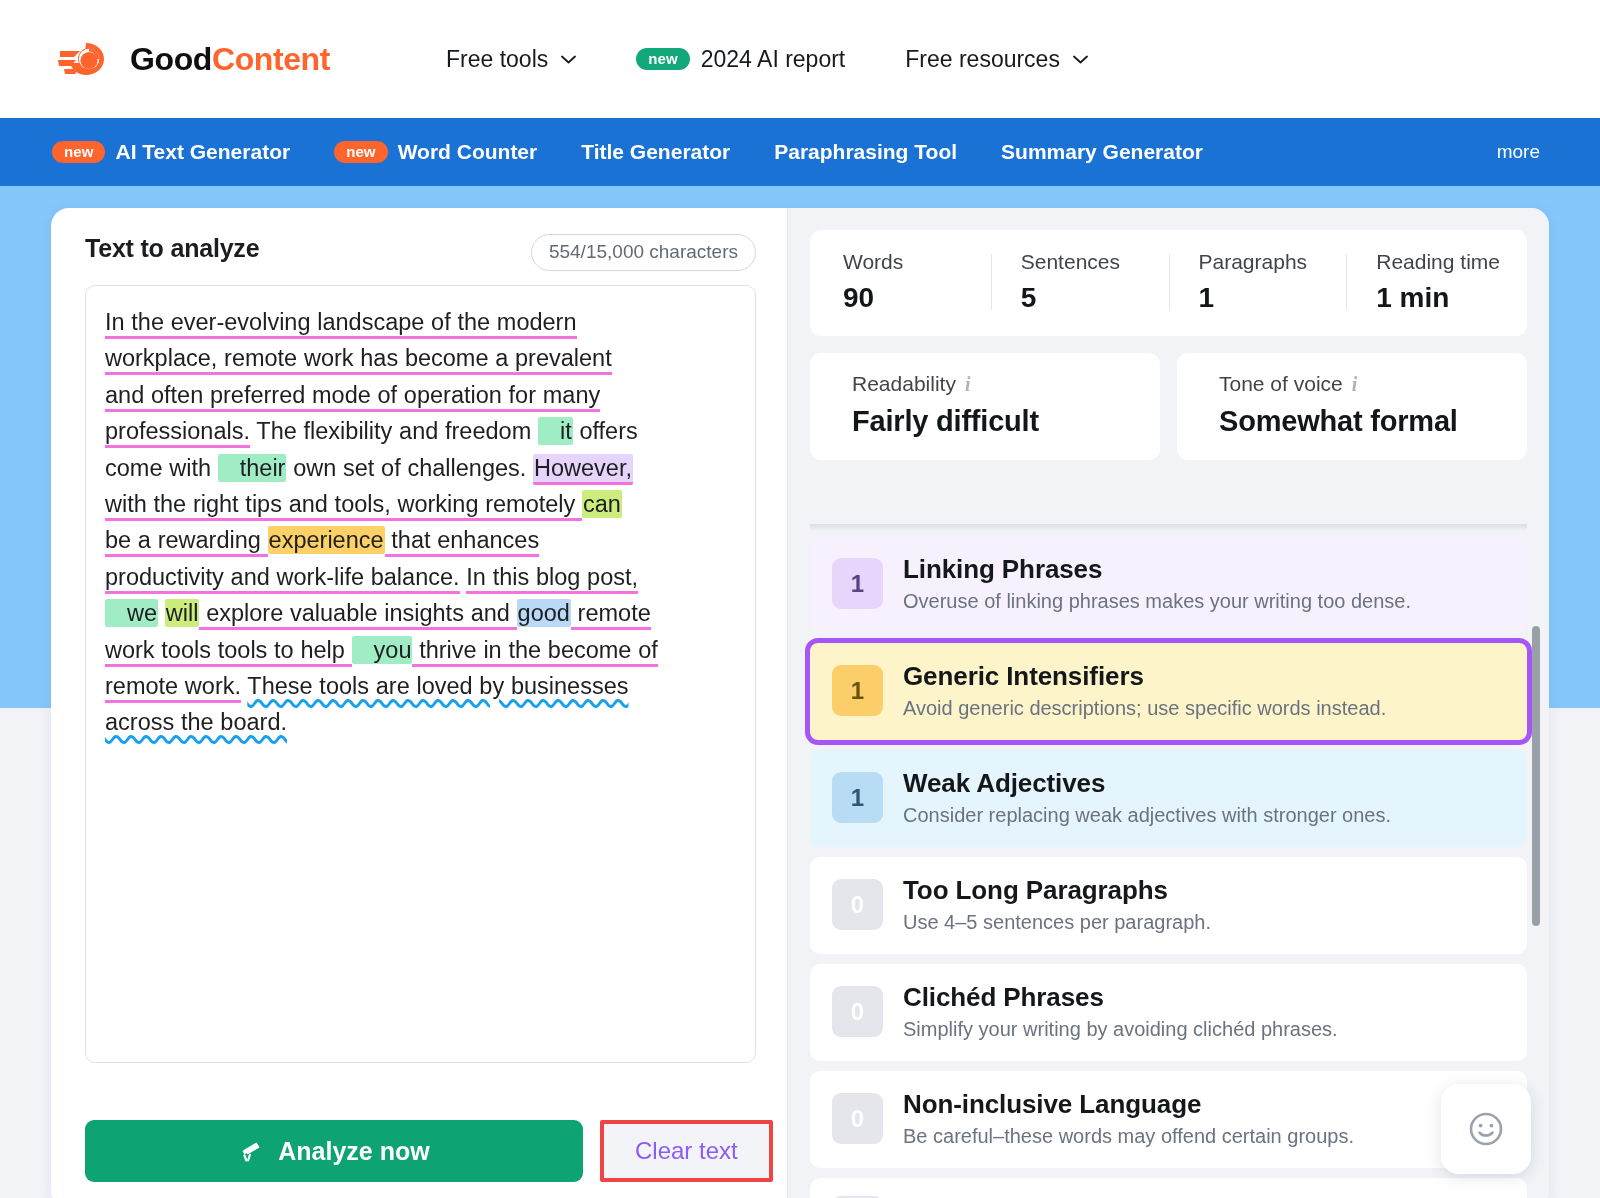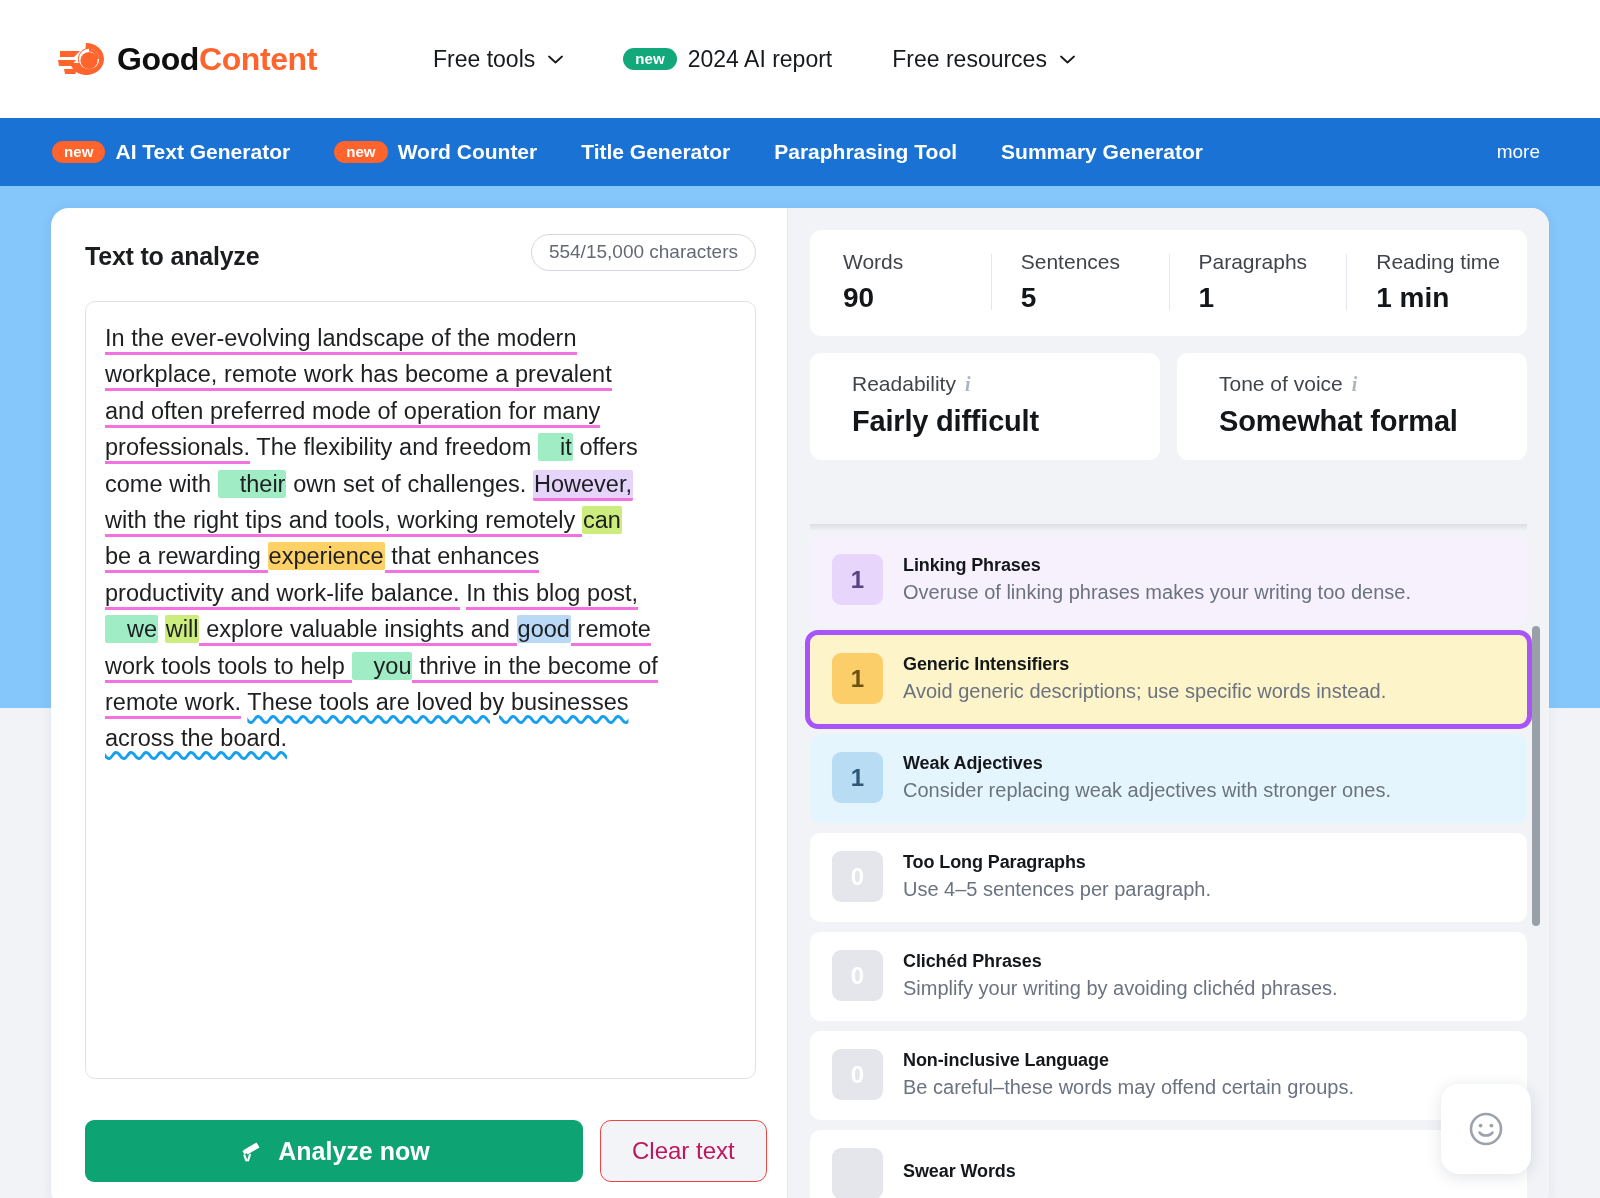--- a/index.html
+++ b/index.html
@@ -12,21 +12,21 @@
 
   
   .top-header {
     height: 118px;
     background: #ffffff;
     display: flex;
     align-items: center;
     padding: 0 0 0 58px;
     position: relative;
   }
-  .brand { display: flex; align-items: center; gap: 3px; }
+  .brand { display: flex; align-items: center; gap: 16px; }
   .brand-mark { width: 56px; height: 40px; display: block; }
   .brand-text {
     font-size: 32px; font-weight: 700; letter-spacing: -0.4px;
     color: #0f0f10; white-space: nowrap;
   }
   .brand-text .accent { color: #ff642d; }
 
   .top-nav { display: flex; align-items: center; gap: 12px; margin-left: 92px; }
   .top-nav-item {
     display: flex; align-items: center; gap: 11px;
@@ -79,22 +79,22 @@
   }
 
   
   .left-pane {
     width: 737px; flex: 0 0 737px;
     padding: 26px 31px 0 34px;
     position: relative;
     border-right: 1px solid #e6e9ee;
   }
   .left-head {
-    display: flex; align-items: flex-end; justify-content: space-between;
-    margin-bottom: 30px;
+    display: flex; align-items: flex-start; justify-content: space-between;
+    margin-bottom: 14px;
   }
   .left-title { font-size: 25px; font-weight: 700; color: #1b1d1f; letter-spacing: -.2px;}
   .char-pill {
     border: 1px solid #d3d7de; border-radius: 20px;
     padding: 6px 17px 7px; font-size: 19px; color: #636a75;
     background: #fff; white-space: nowrap;
   }
   .editor {
     border: 1px solid #dfe3e9; border-radius: 10px;
     height: 778px; padding: 18px 20px 12px 19px;
@@ -124,22 +124,22 @@
     display: flex; align-items: center; gap: 17px;
   }
   .btn-analyze {
     background: #0ea372; color: #fff; border: none;
     border-radius: 9px; height: 62px; width: 498px;
     font-size: 25px; font-weight: 700;
     display: flex; align-items: center; justify-content: center; gap: 14px;
     cursor: pointer; font-family: inherit;
   }
   .btn-clear {
-    background: #f3f4f7; color: #be185d;
-    border: 1px solid #ef4444; border-radius: 11px;
+    background: #f3f4f7; color: #8b5cf6;
+    border: 4px solid #ef4444; border-radius: 2px;
     height: 62px; padding: 0 31px;
     font-size: 24px; font-weight: 400; cursor: pointer; font-family: inherit;
   }
 
   
   .right-pane {
     flex: 1; background: #f1f3f7;
     padding: 14px 0 0 0; position: relative; overflow: hidden;
   }
   .stats-card {
@@ -196,21 +196,21 @@
   .issue-count {
     width: 51px; height: 51px; flex: 0 0 51px;
     border-radius: 9px; background: #e4e6ec;
     display: flex; align-items: center; justify-content: center;
     font-size: 24px; font-weight: 700; color: #fff;
   }
   .issue-count.p { background: #e7d5fb; color: #5c4483; }
   .issue-count.y { background: #fcce6a; color: #6d5312; }
   .issue-count.b { background: #b9dcf5; color: #2f5875; }
   .issue-text { min-width: 0; }
-  .issue-title { font-size: 18px; font-weight: 700; color: #15181b; letter-spacing: -.1px; margin-bottom: 5px;}
+  .issue-title { font-size: 26px; font-weight: 700; color: #15181b; letter-spacing: -.1px; margin-bottom: 5px;}
   .issue-desc { font-size: 20px; color: #6b7280; }
 
   .scrollbar-track {
     position: absolute; right: 9px; top: 418px; bottom: 66px;
     width: 8px;
   }
   .scrollbar-thumb {
     position: absolute; top: 0; width: 8px; height: 300px;
     background: #9aa0a8; border-radius: 6px;
   }

